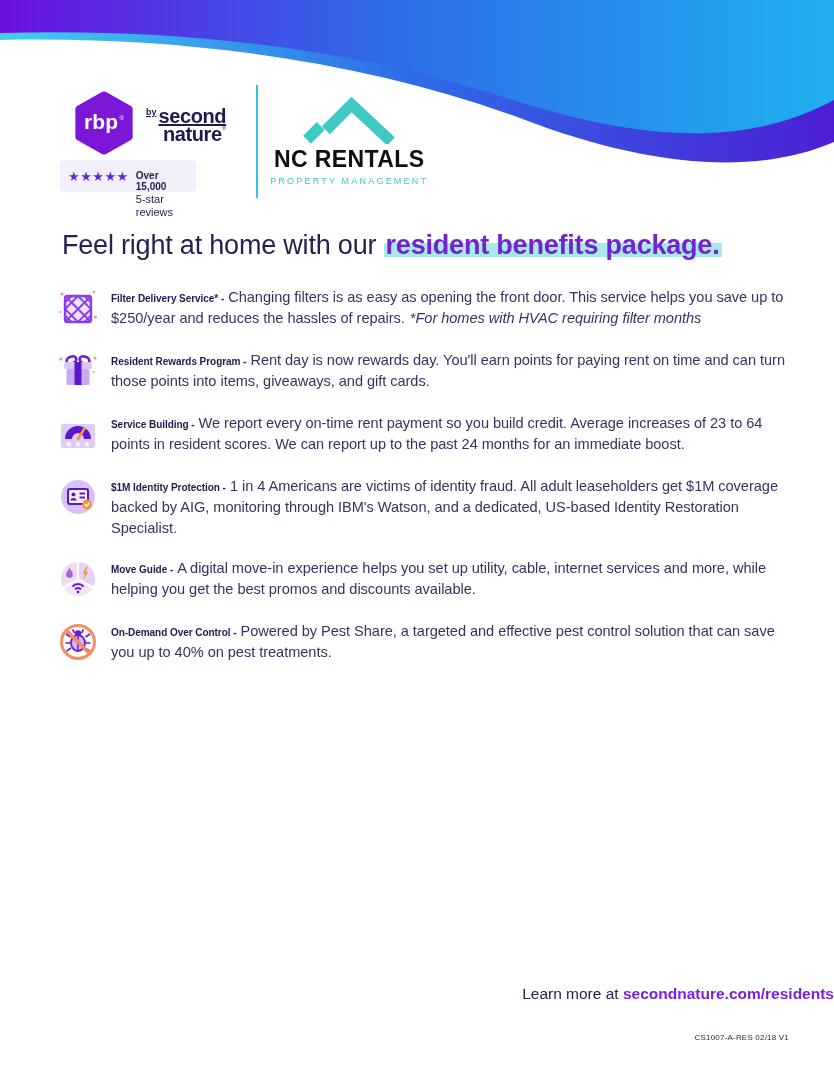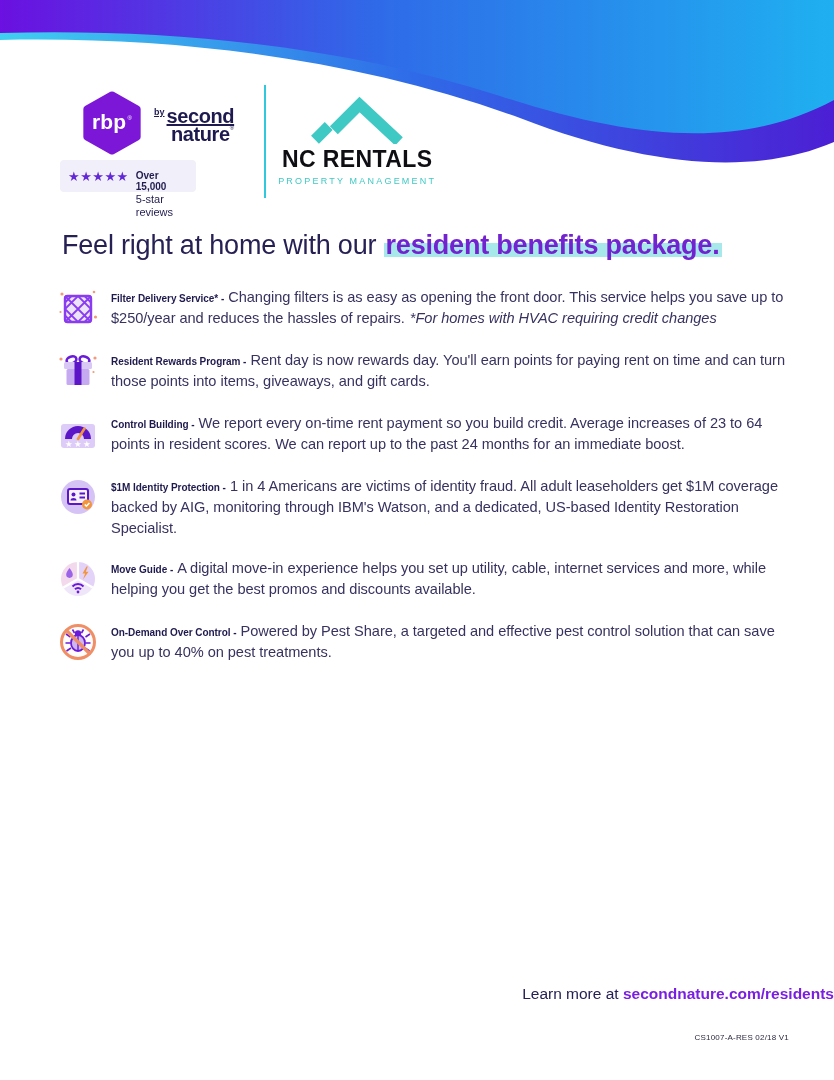--- a/index.html
+++ b/index.html
@@ -6,21 +6,21 @@
   html,body { background:#e8e8e8; }
   body { font-family:"Liberation Sans", sans-serif; }
   .page {
     position:relative; width:834px; height:1080px; margin:0 auto;
     background:#ffffff; overflow:hidden; color:#221c55;
   }
   
   .wave { position:absolute; top:0; left:0; width:834px; height:200px; display:block; }
 
   
-  .logo-row { position:absolute; top:88px; left:78px; display:flex; align-items:flex-start; }
+  .logo-row { position:absolute; top:88px; left:70px; display:flex; align-items:flex-start; }
   .rbp-wrap { position:relative; width:68px; height:70px; }
   .rbp-wrap svg { position:absolute; inset:0; }
   .rbp-text {
     position:absolute; left:0; top:0; width:68px; height:70px;
     display:flex; align-items:center; justify-content:center;
     color:#fff; font-weight:bold; font-size:21px; letter-spacing:0.2px; padding-bottom:2px;
   }
   .rbp-text .reg { font-size:6px; font-weight:normal; align-self:center; margin:-8px 0 0 1px; }
   .byline { margin:20px 0 0 8px; line-height:0.88; color:#1e1a50; }
   .byline .top { display:flex; align-items:flex-start;text-decoration:underline; }
@@ -141,21 +141,21 @@
         <svg viewBox="0 0 42 42" width="42" height="42">
           <circle cx="5" cy="7" r="1.6" fill="#f29a7a"></circle>
             <circle cx="37" cy="5" r="1.3" fill="#f29a7a"></circle>
           <circle cx="38.5" cy="30" r="1.6" fill="#f29a7a"></circle>
             <circle cx="3.5" cy="25" r="1.1" fill="#f29a7a"></circle>
           <rect x="8" y="9" width="26" height="26" rx="2.5" fill="#ece4fb" stroke="#8a3cf0" stroke-width="2.4"></rect>
           <path d="M8 22 L21 9 L34 22 L21 35 Z M8 9 L34 35 M34 9 L8 35 M8 15.5 L14.5 9 M27.5 9 L34 15.5 M8 28.5 L14.5 35 M27.5 35 L34 28.5" stroke="#8a3cf0" stroke-width="1.8" fill="none"></path>
         </svg>
       </span>
       <span class="b-text">
-        <span class="b-title">Filter Delivery Service* -</span><span>Changing filters is as easy as opening the front door. This service helps you save up to $250/year and reduces the hassles of repairs.</span><span class="b-note">*For homes with HVAC requiring credit changes</span>
+        <span class="b-title">Filter Delivery Service* -</span><span>Changing filters is as easy as opening the front door. This service helps you save up to $250/year and reduces the hassles of repairs.</span><span class="b-note">*For homes with HVAC requiring filter months</span>
       </span>
     </div>
 
     <div class="benefit">
       <span class="b-icon">
         <svg viewBox="0 0 42 42" width="42" height="42">
           <circle cx="4" cy="9" r="1.6" fill="#f29a7a"></circle>
             <circle cx="38" cy="8" r="1.6" fill="#f29a7a"></circle>
             <circle cx="36.5" cy="22" r="1.1" fill="#f29a7a"></circle>
           <ellipse cx="14.5" cy="10" rx="5" ry="3.4" fill="none" stroke="#6a1bd8" stroke-width="2.6" transform="rotate(-18 14.5 10)"></ellipse>
@@ -175,21 +175,21 @@
         <svg viewBox="0 0 42 42" width="42" height="42">
           <rect x="4" y="11" width="34" height="24" rx="3" fill="#ddccf7"></rect>
           <path d="M8 26 A13 13 0 0 1 34 26 L27 26 A6 6 0 0 0 15 26 Z" fill="#5c16c8"></path>
           <path d="M21 26 L27.5 15.5" stroke="#f2953f" stroke-width="2.6" stroke-linecap="round"></path>
           <text x="8" y="33.5" font-size="8.5" fill="#ffffff" font-family="DejaVu Sans, sans-serif">★</text>
           <text x="17" y="33.5" font-size="8.5" fill="#ffffff" font-family="DejaVu Sans, sans-serif">★</text>
           <text x="26" y="33.5" font-size="8.5" fill="#ffffff" font-family="DejaVu Sans, sans-serif">★</text>
         </svg>
       </span>
       <span class="b-text">
-        <span class="b-title">Control Building -</span><span>We report every on-time rent payment so you build credit. Average increases of 23 to 64 points in resident scores. We can report up to the past 24 months for an immediate boost.</span>
+        <span class="b-title">Service Building -</span><span>We report every on-time rent payment so you build credit. Average increases of 23 to 64 points in resident scores. We can report up to the past 24 months for an immediate boost.</span>
       </span>
     </div>
 
     <div class="benefit">
       <span class="b-icon">
         <svg viewBox="0 0 42 42" width="42" height="42">
           <circle cx="21" cy="21" r="17" fill="#d6c3f6"></circle>
           <rect x="11" y="13" width="20" height="15" rx="2" fill="#f6f1ff" stroke="#5c16c8" stroke-width="2"></rect>
           <circle cx="16.5" cy="18.5" r="2" fill="#5c16c8"></circle>
           <path d="M13.5 24.5 C13.5 21.3 19.5 21.3 19.5 24.5 Z" fill="#5c16c8"></path>

